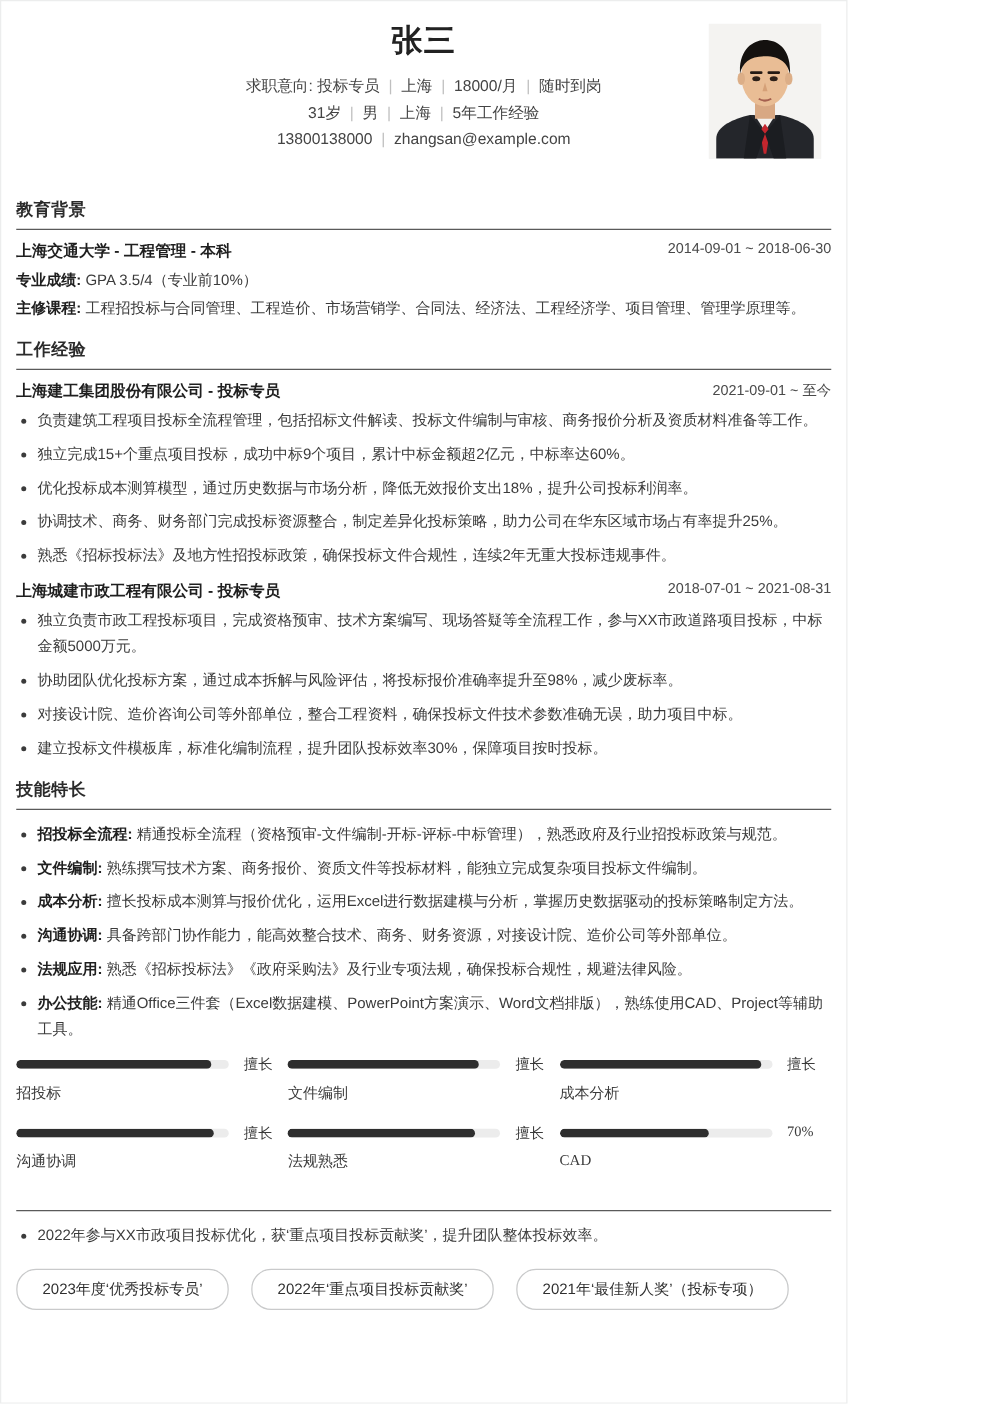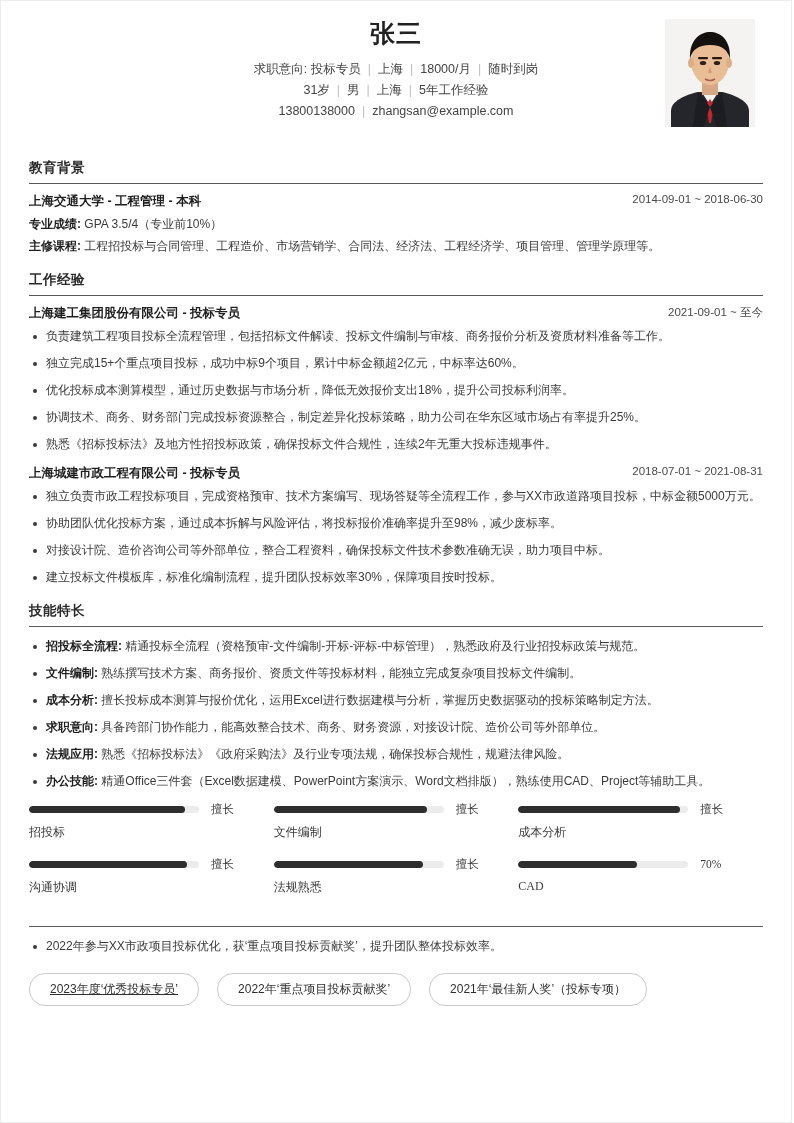--- a/index.html
+++ b/index.html
@@ -2,26 +2,26 @@
 <html><head>
 <meta charset="utf-8">
 <style>
   html, body {
     margin: 0;
     padding: 0;
     background: #ffffff;
   }
   .page {
     position: relative;
-    width: 792px;
+    width: 678px;
     height: 1123px;
     box-sizing: border-box;
     background: #ffffff;
     border: 1px solid #eceded;
-    padding: 0 28px;
+    padding: 0 12px;
     font-family: "Liberation Sans", "DejaVu Sans", sans-serif;
     color: #333333;
     overflow: hidden;
   }
 
   
   .header {
     position: relative;
     padding-top: 16px;
     padding-bottom: 10px;
@@ -287,21 +287,21 @@
       </div>
   </div>
 
   <div class="section">
     <div class="section-title">技能特长</div>
     <div class="section-rule"></div>
     <ul class="bullets" id="skill-items">
         <li><b>招投标全流程: </b><span>精通投标全流程（资格预审-文件编制-开标-评标-中标管理），熟悉政府及行业招投标政策与规范。</span></li>
         <li><b>文件编制: </b><span>熟练撰写技术方案、商务报价、资质文件等投标材料，能独立完成复杂项目投标文件编制。</span></li>
         <li><b>成本分析: </b><span>擅长投标成本测算与报价优化，运用Excel进行数据建模与分析，掌握历史数据驱动的投标策略制定方法。</span></li>
-        <li><b>求职意向: </b><span>具备跨部门协作能力，能高效整合技术、商务、财务资源，对接设计院、造价公司等外部单位。</span></li>
+        <li><b>沟通协调: </b><span>具备跨部门协作能力，能高效整合技术、商务、财务资源，对接设计院、造价公司等外部单位。</span></li>
         <li><b>法规应用: </b><span>熟悉《招标投标法》《政府采购法》及行业专项法规，确保投标合规性，规避法律风险。</span></li>
         <li><b>办公技能: </b><span>精通Office三件套（Excel数据建模、PowerPoint方案演示、Word文档排版），熟练使用CAD、Project等辅助工具。</span></li>
       </ul>
     <div class="bars" id="skill-bars">
         <div class="bar-cell">
           <div class="bar-row">
             <div class="bar-track" style="background: rgb(236, 236, 236);">
               <div class="bar-fill" style="width: 92%; background: rgb(46, 46, 46);"></div>
             </div>
             <div class="bar-value">擅长</div>
@@ -355,19 +355,19 @@
         </div>
       </div>
   </div>
 
   <div class="section">
     <div class="section-rule"></div>
     <ul class="bullets" id="honor-items">
         <li>2022年参与XX市政项目投标优化，获‘重点项目投标贡献奖’，提升团队整体投标效率。</li>
       </ul>
     <div class="tags" id="honor-tags">
-        <div class="tag" style="border-color: rgb(201, 202, 203); text-decoration: underline;">2023年度‘优秀投标专员’</div>
+        <div class="tag" style="border-color: rgb(201, 202, 203);">2023年度‘优秀投标专员’</div>
         <div class="tag" style="border-color: rgb(201, 202, 203);">2022年‘重点项目投标贡献奖’</div>
         <div class="tag" style="border-color: rgb(201, 202, 203);">2021年‘最佳新人奖’（投标专项）</div>
       </div>
   </div>
 
 </div>
 
 </body></html>

